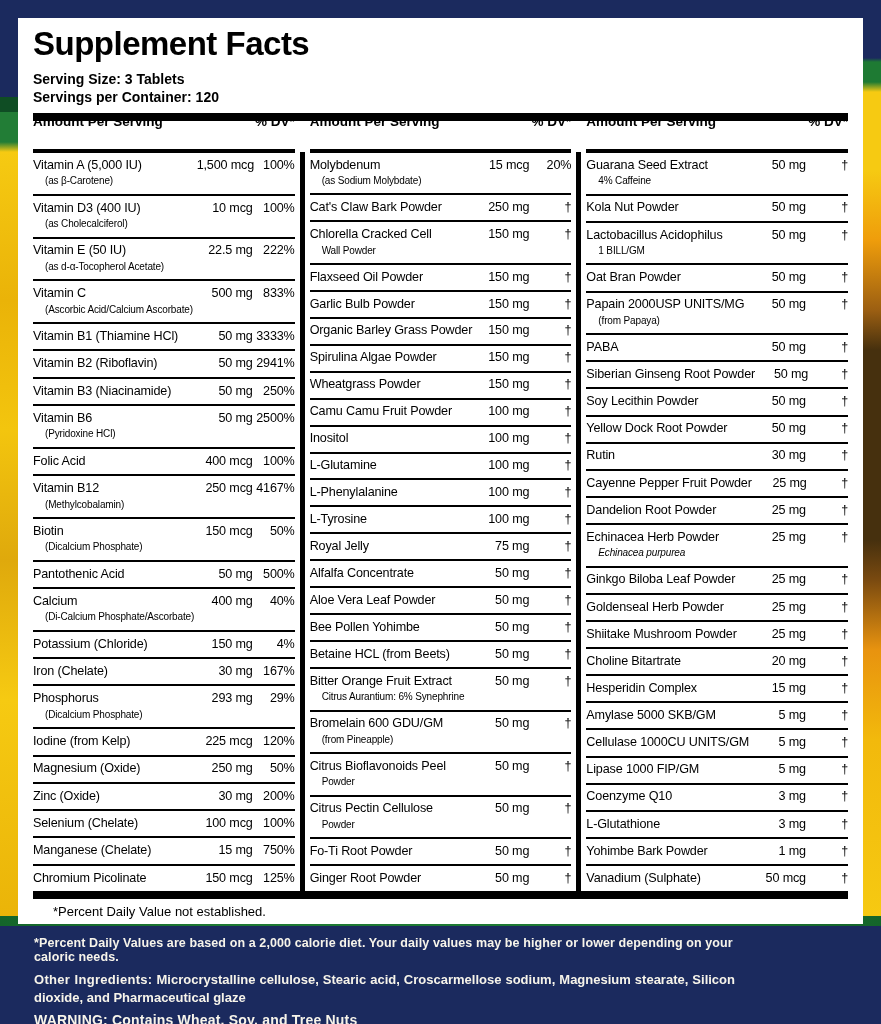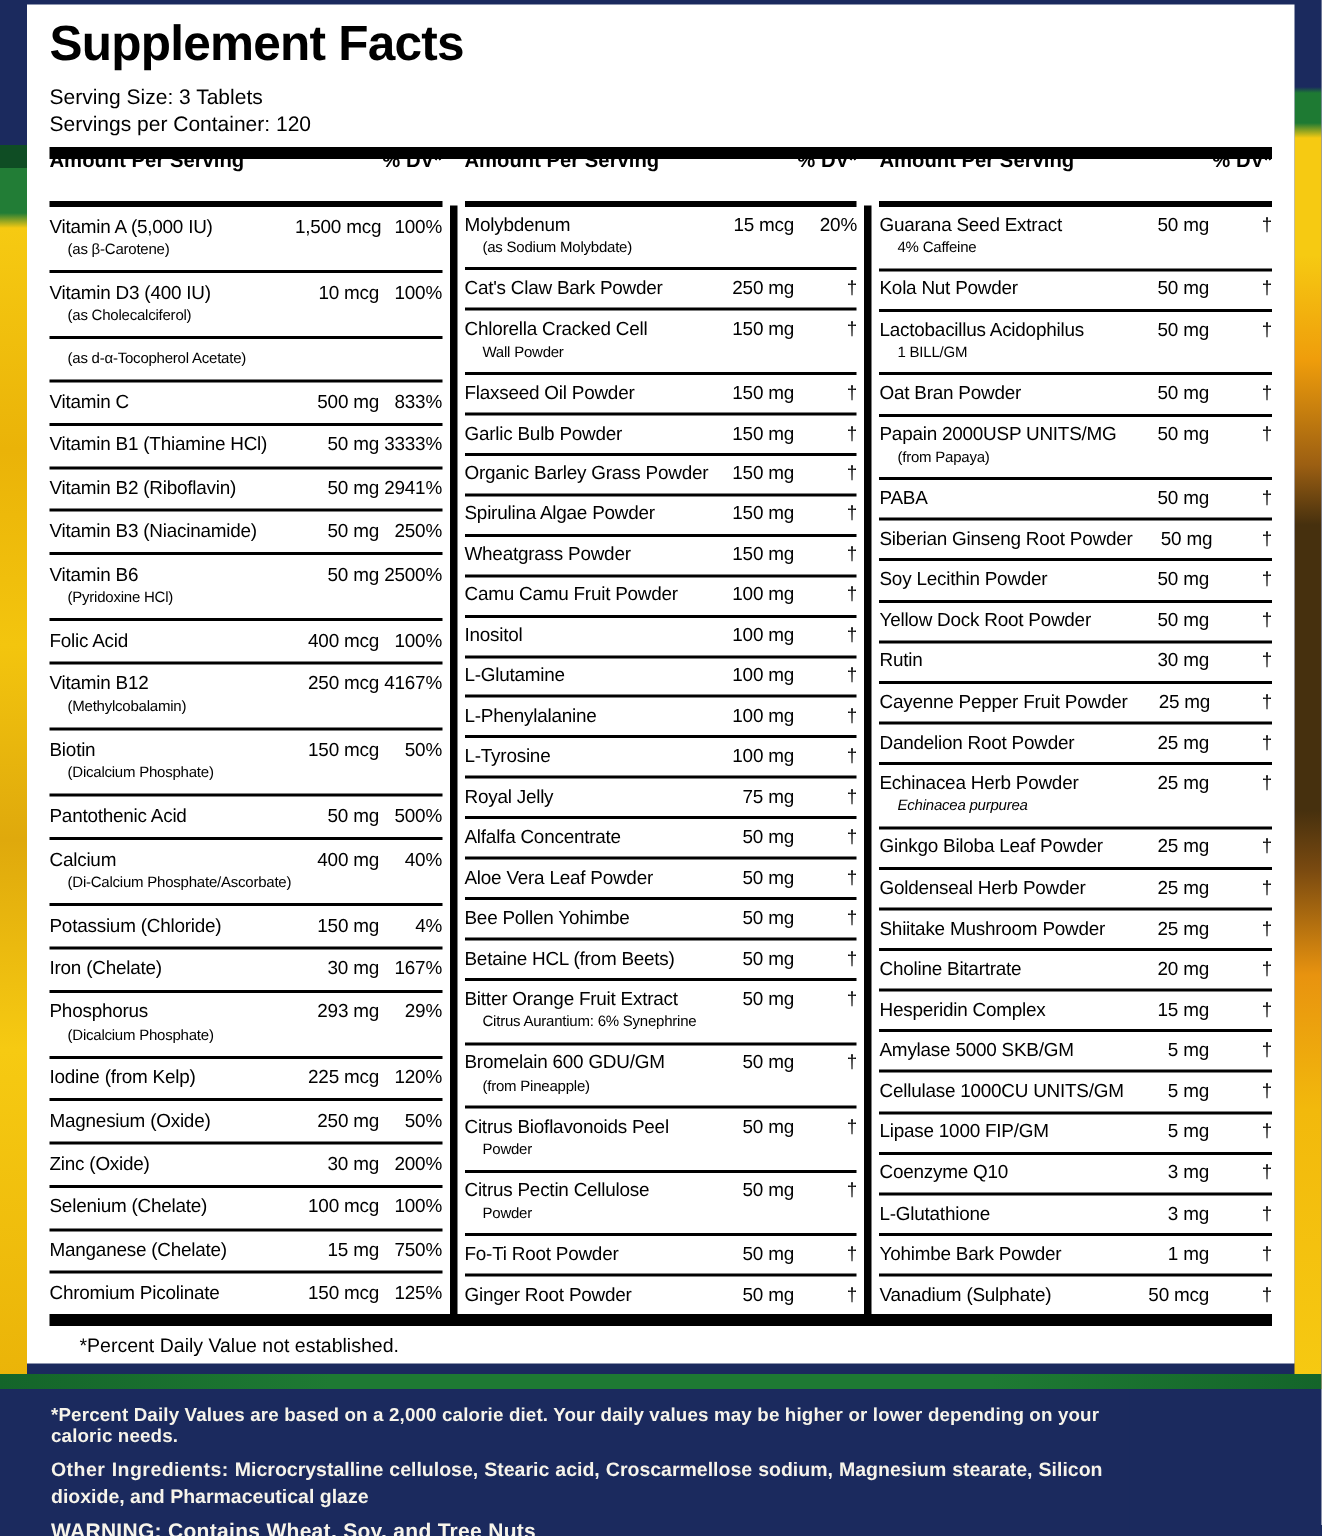--- a/index.html
+++ b/index.html
@@ -27,25 +27,25 @@
     background:linear-gradient(180deg,
       var(--navy) 0 58px,#1e7a33 62px 82px,#f6ca12 92px 170px,
       #ef9d0b 240px,#9c5f12 310px,#46300e 350px 540px,#7a4a10 580px,
       #e8930f 650px,#f2b90c 740px,#f6ca12 926px);
   }
   .green-stripe{
     position:absolute;left:0;top:916px;width:881px;height:10px;z-index:2;
     background:linear-gradient(90deg,#14652a,#1e7a33 25%,#1e7a33 75%,#14652a);
   }
   .panel{
-    position:absolute;left:18px;top:3px;width:845px;height:906px;z-index:3;
+    position:absolute;left:18px;top:18px;width:845px;height:906px;z-index:3;
     background:var(--panel-bg);padding:8px 15px 0 15px;overflow:hidden;
   }
   .title{font-size:33px;line-height:36px;font-weight:bold;letter-spacing:-0.5px;margin:0 0 8px 0;}
-  .serving{font-size:14px;font-weight:normal;line-height:18px;}
+  .serving{font-size:14px;font-weight:bold;line-height:18px;}
   .bar{height:8px;background:#000;}
   .top-bar{margin-top:7px;}
   .columns{display:grid;grid-template-columns:1fr 5px 1fr 5px 1fr;column-gap:5px;height:768px;margin-top:2px;}
   .vsep{background:#000;margin-top:29px;}
   .col{display:flex;flex-direction:column;min-width:0;}
   .col-head{
     display:flex;justify-content:space-between;align-items:flex-end;
     font-weight:bold;font-size:13.5px;height:29px;padding:6px 0 20px;
     border-bottom:4px solid #000;
   }
@@ -98,28 +98,34 @@
           </div>
           <div class="row">
             <div class="l1">
               <span class="nm">Vitamin D3 (400 IU)</span>
               <span class="amt">10 mcg</span>
               <span class="dv">100%</span>
             </div>
             <div class="sub">(as Cholecalciferol)</div>
           </div>
           <div class="row">
+            <div class="l1">
+              <span class="nm">Vitamin E (50 IU)</span>
+              <span class="amt">22.5 mg</span>
+              <span class="dv">222%</span>
+            </div>
             <div class="sub">(as d-α-Tocopherol Acetate)</div>
           </div>
           <div class="row">
             <div class="l1">
               <span class="nm">Vitamin C</span>
               <span class="amt">500 mg</span>
               <span class="dv">833%</span>
             </div>
+            <div class="sub">(Ascorbic Acid/Calcium Ascorbate)</div>
           </div>
           <div class="row">
             <div class="l1">
               <span class="nm">Vitamin B1 (Thiamine HCl)</span>
               <span class="amt">50 mg</span>
               <span class="dv">3333%</span>
             </div>
           </div>
           <div class="row">
             <div class="l1">

